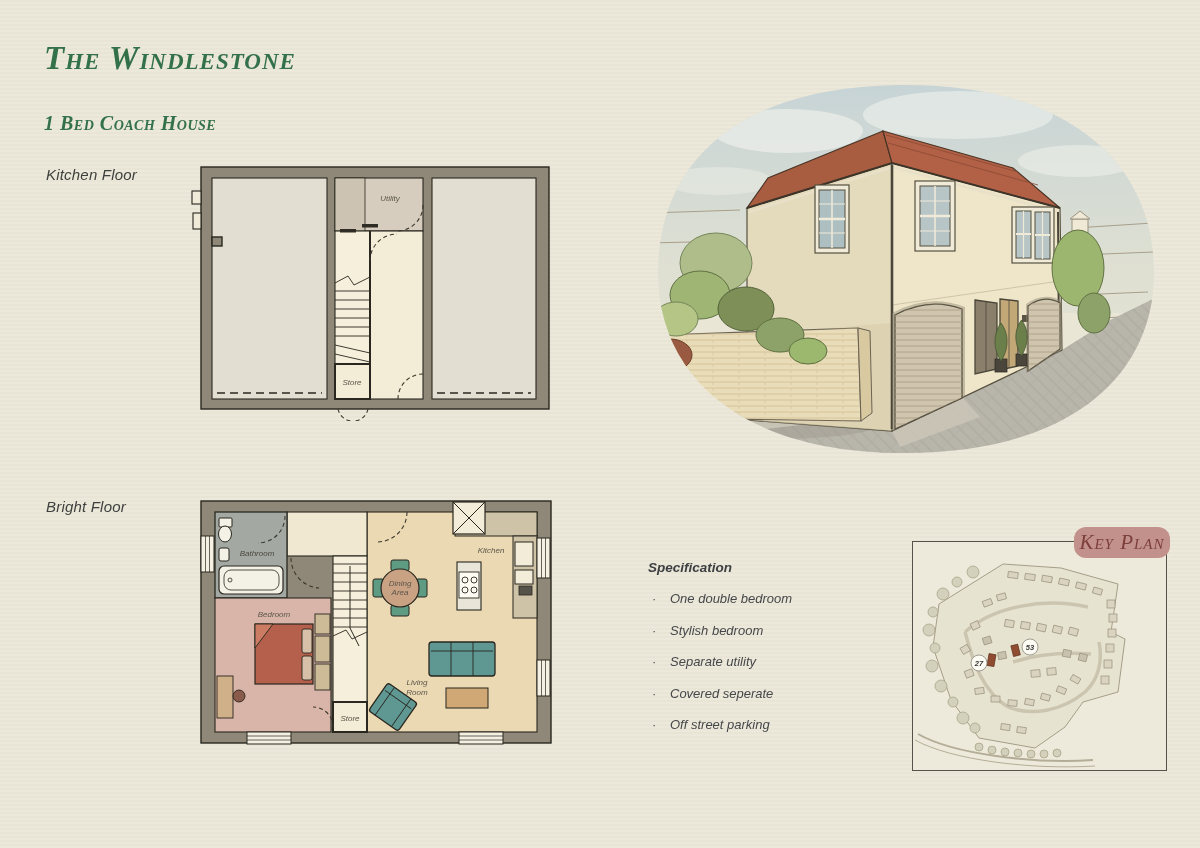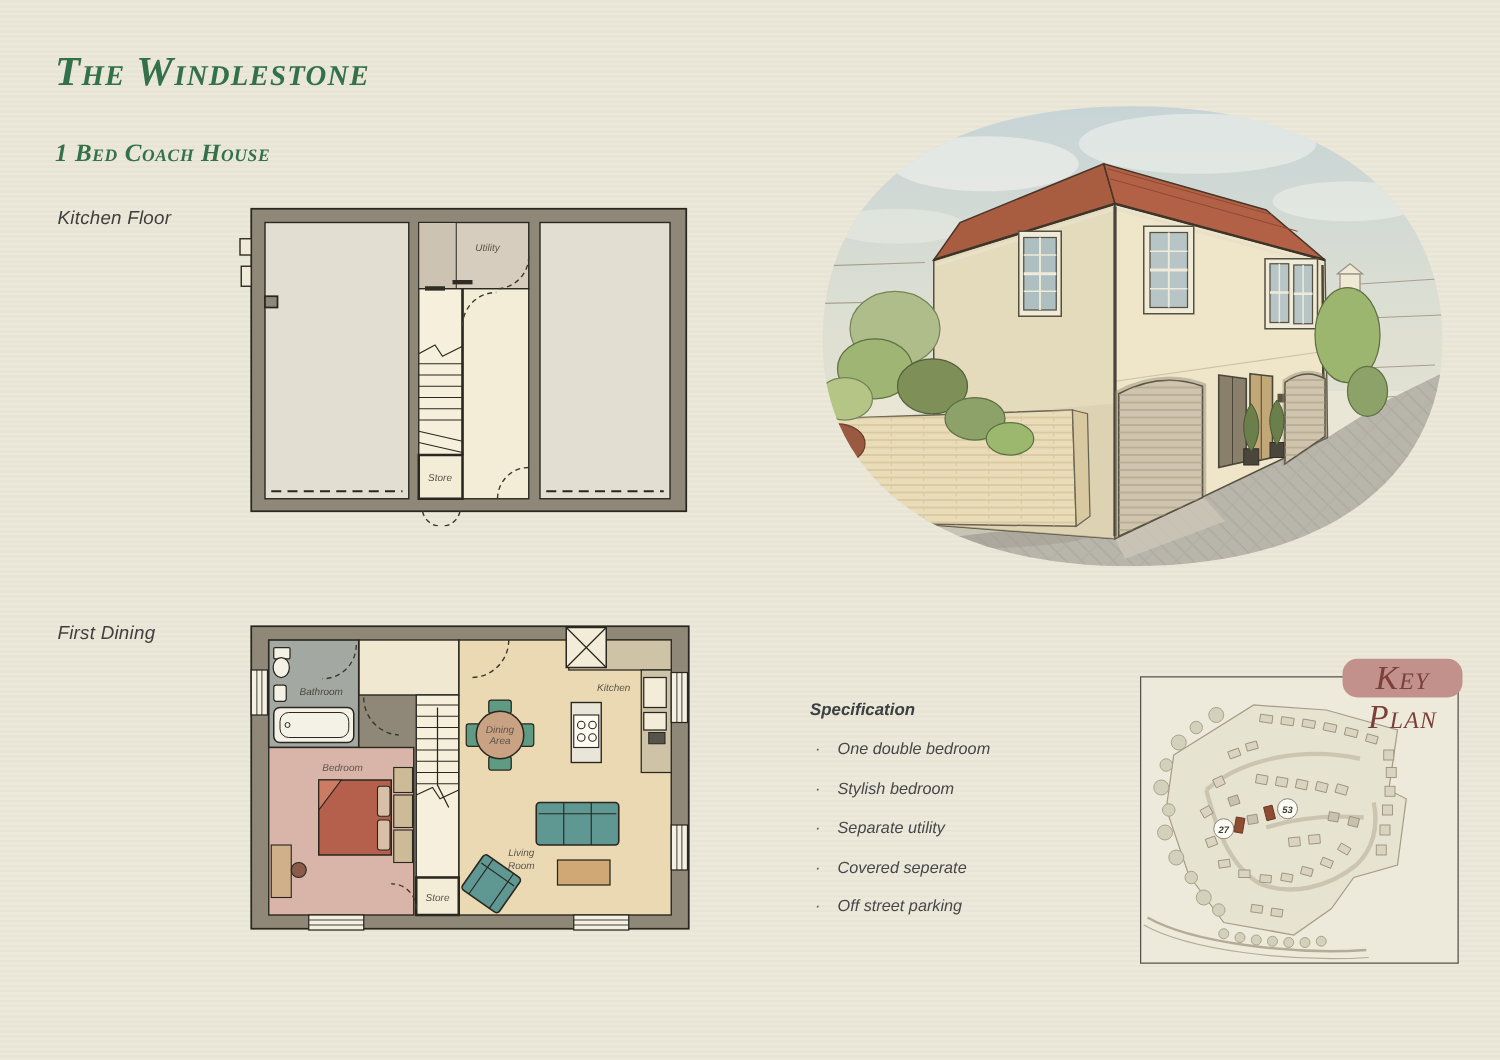--- a/index.html
+++ b/index.html
@@ -43,33 +43,33 @@
   ul.spec-list li{position:relative;padding-left:22px;margin:16px 0 .5px 0;}
   ul.spec-list li::before{content:"\00B7";position:absolute;left:4px;top:0;color:#53565a;}
   .keyplan-box{
     position:absolute;left:912px;top:541px;width:255px;height:230px;
     border:1.2px solid #56524a;background:#eeeadb;box-sizing:border-box;
   }
   .keyplan-banner{
     position:absolute;left:1074px;top:527px;width:96px;height:31px;
     background:#c2918c;color:#7c3f39;z-index:3;
     font-family:"Liberation Serif", serif;font-variant:small-caps;
-    font-size:27px;letter-spacing:1px;line-height:31px;text-align:center;border-radius:12px;
+    font-size:21px;letter-spacing:1px;line-height:31px;text-align:center;border-radius:12px;
   }
 </style>
 </head>
 <body>
 
 <div class="page">
 
   <h1 class="title">The Windlestone</h1>
   <h2 class="subtitle">1 Bed Coach House</h2>
 
   <div class="floor-label" style="top:166px">Kitchen Floor</div>
-  <div class="floor-label" style="top:498px">First Dining</div>
+  <div class="floor-label" style="top:498px">Bright Floor</div>
 
   <svg style="left:191px;top:163px;width:360px;height:258px" viewBox="-8 0 360 258">
     <rect x="2" y="4" width="348" height="242" fill="#8f8878" stroke="#29271f" stroke-width="1.4"></rect>
 
     <rect x="13" y="15" width="115" height="221" fill="#e2dfd2" stroke="#29271f" stroke-width="1.1"></rect>
     <rect x="233" y="15" width="104" height="221" fill="#e2dfd2" stroke="#29271f" stroke-width="1.1"></rect>
     <line x1="18" y1="230" x2="123" y2="230" stroke="#29271f" stroke-width="1.6" stroke-dasharray="8,5"></line>
     <line x1="238" y1="230" x2="332" y2="230" stroke="#29271f" stroke-width="1.6" stroke-dasharray="8,5"></line>
 
     <rect x="136" y="15" width="88" height="53" fill="#d7cdbe" stroke="#29271f" stroke-width="1.1"></rect>

